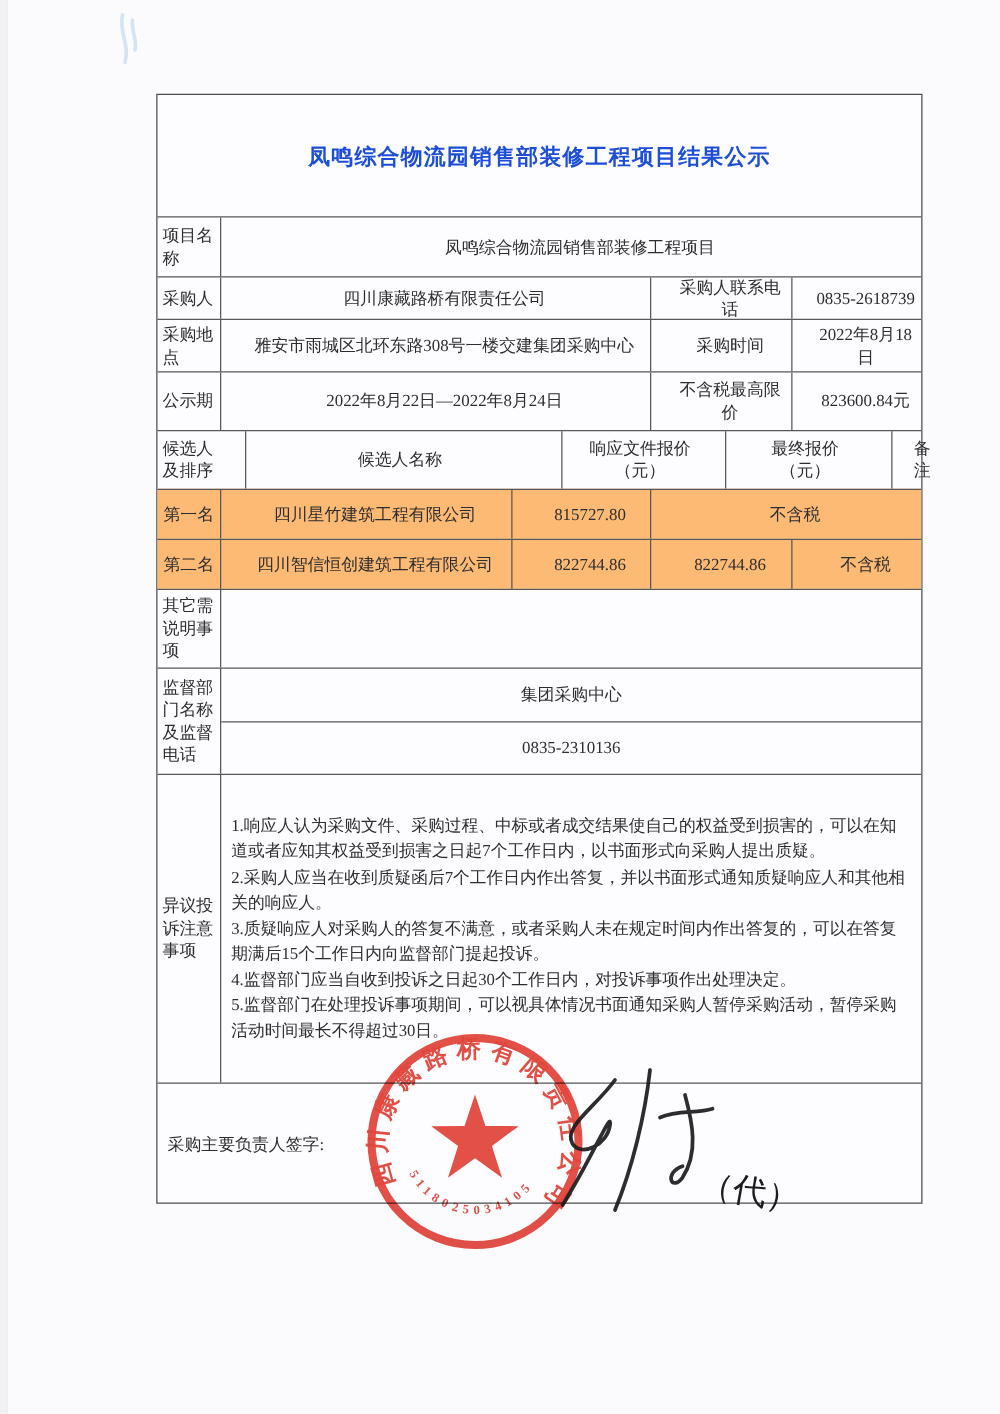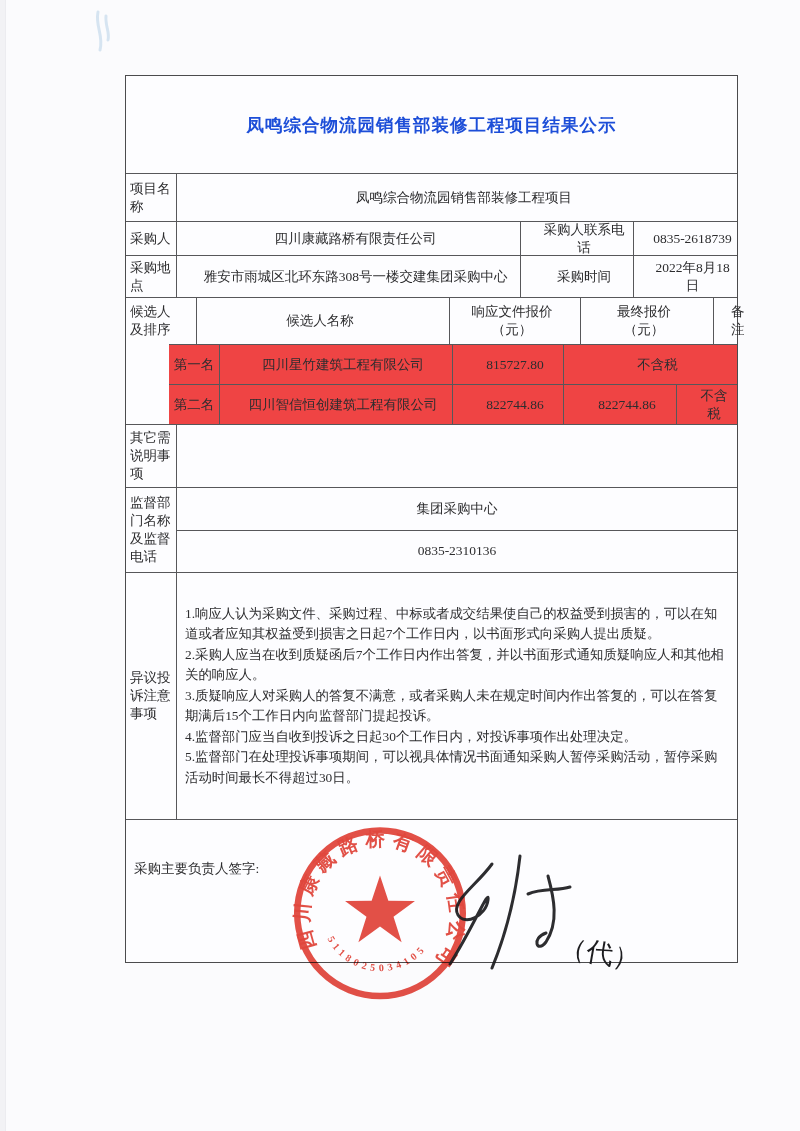--- a/index.html
+++ b/index.html
@@ -25,21 +25,21 @@
   .cell + .cell{border-left:1px solid #57575a;padding-left:17px;}
   .left-label{width:50px;flex:0 0 50px;padding:2px 4px;text-align:left;justify-content:flex-start;}
   .w-main{width:344px;flex:0 0 344px;}
   .w-f3{width:113px;flex:0 0 113px;}
   .w-f4{flex:1 1 auto;}
   .w-name{width:233px;flex:0 0 233px;}
   .w-doc{width:111px;flex:0 0 111px;}
   .w-fin{width:113px;flex:0 0 113px;}
   .grow{flex:1 1 auto;}
   .pre{white-space:pre-line;}
-  .tint{background:#ef4444;margin-left:43px;}
+  .tint{background:#fdba74;}
   .r-title{height:97px;align-items:center;justify-content:center;}
   .r-project{height:48px;}
   .r-purchaser{height:34px;}
   .r-location{height:42px;}
   .r-publicity{height:47px;}
   .r-cand-header{height:47px;gap:20px;}
   .r-cand{height:40px;}
   .r-other{height:63px;}
   .r-super{height:85px;}
   .r-objection{height:247px;}
@@ -90,20 +90,26 @@
     <div class="cell w-f4">0835-2618739</div>
   </div>
 
   <div class="row r-location">
     <div class="cell left-label">采购地点</div>
     <div class="cell w-main">雅安市雨城区北环东路308号一楼交建集团采购中心</div>
     <div class="cell w-f3">采购时间</div>
     <div class="cell w-f4">2022年8月18日</div>
   </div>
 
+  <div class="row r-publicity">
+    <div class="cell left-label">公示期</div>
+    <div class="cell w-main">2022年8月22日—2022年8月24日</div>
+    <div class="cell w-f3">不含税最高限价</div>
+    <div class="cell w-f4">823600.84元</div>
+  </div>
 
   <div class="row r-cand-header">
     <div class="cell left-label">候选人及排序</div>
     <div class="cell w-name">候选人名称</div>
     <div class="cell w-doc pre">响应文件报价
 （元）</div>
     <div class="cell w-fin">最终报价（元）</div>
     <div class="cell grow">备注</div>
   </div>
 

